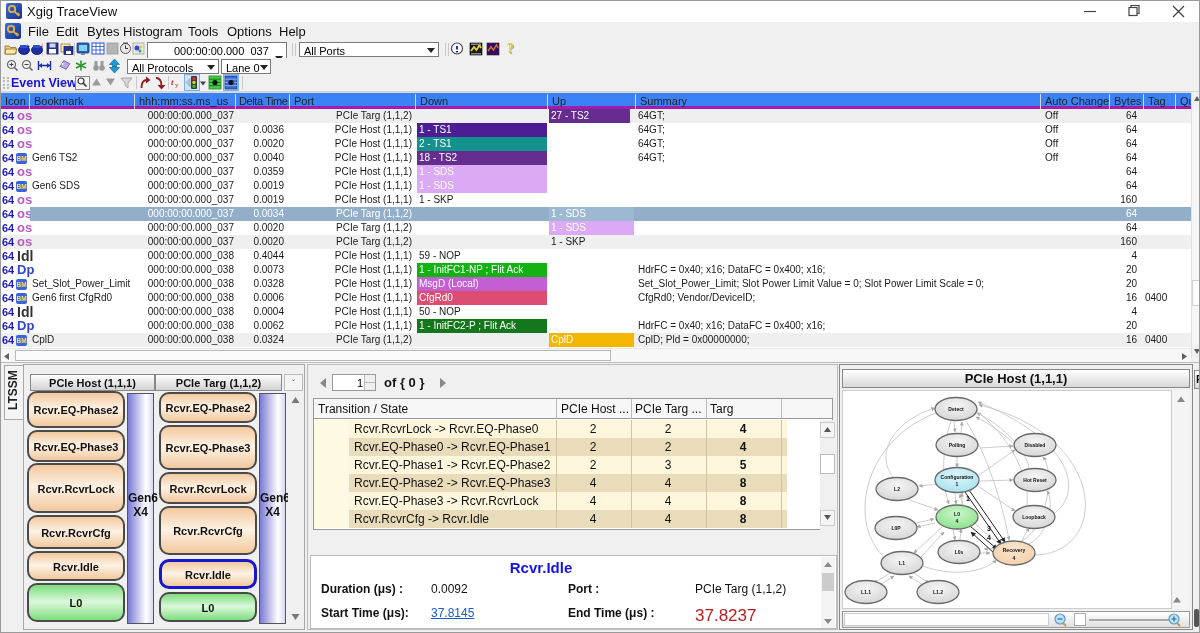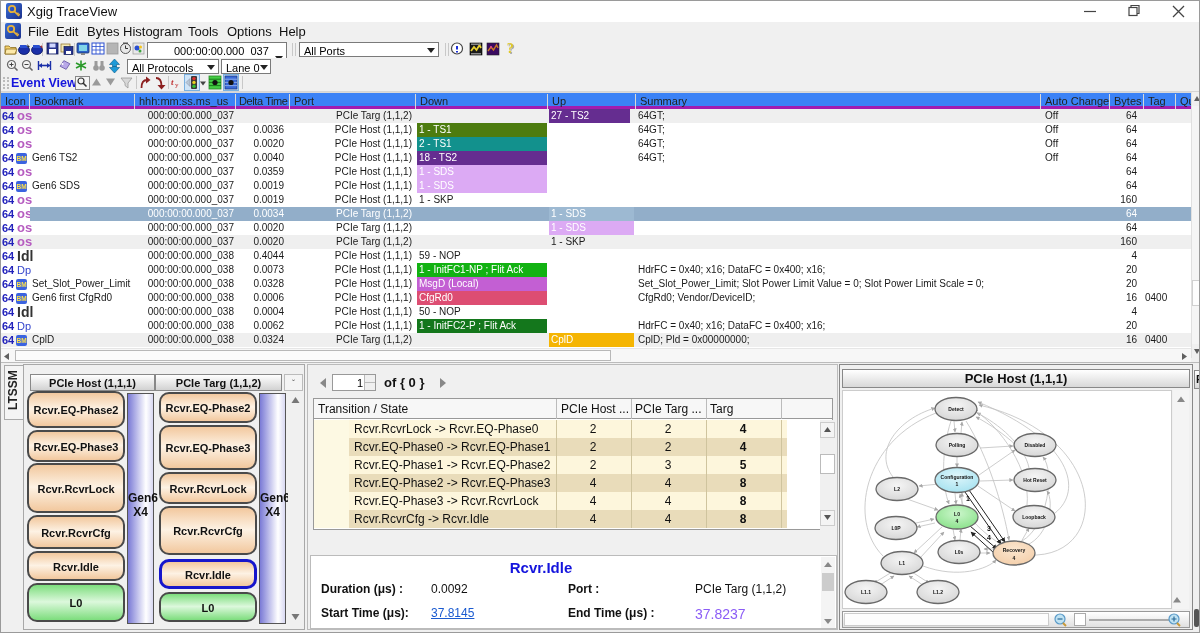--- a/index.html
+++ b/index.html
@@ -22,21 +22,21 @@
 
 .thead { position:absolute; left:0; top:91px; width:1200px; height:17px; background:#3b82f6; border-top:1px solid #d9d9d9; border-bottom:3px solid #a21caf; font-size:11px; color:#222; }
 .thead .hc { position:absolute; top:1px; height:15px; line-height:15px; padding-left:4px; border-right:1px solid #d8d8d8; overflow:hidden; white-space:nowrap; }
 .tbody { position:absolute; left:0; top:108px; width:1190px; height:239px; background:#fff; }
 .trow { position:absolute; left:0; width:1190px; height:14px; font-size:10px; line-height:14px; color:#1a1a1a; white-space:nowrap; }
 .trow .c { position:absolute; top:0; height:14px; overflow:hidden; }
 .gray { background:#efefef; }
 .num64 { position:absolute; left:1px; color:#2222bb; font-size:11px; font-weight:bold; }
 .osl { position:absolute; left:16px; color:#b65cc0; font-size:13px; font-weight:bold; }
 .idl { position:absolute; left:16px; color:#333; font-size:14px; font-weight:bold; }
-.dpl { position:absolute; left:16px; color:#3344cc; font-size:11px; font-weight:normal; }
+.dpl { position:absolute; left:16px; color:#3344cc; font-size:13px; font-weight:bold; }
 .bmk { position:absolute; left:15px; top:1.5px; width:11px; height:11px; background:#3b63e0; border-radius:2px; color:#ffe14a; font-size:6.5px; font-weight:bold; text-align:center; line-height:11px; }
 .ct  { left:135px; width:98px; text-align:right; }
 .cd  { left:235px; width:48px; text-align:right; }
 .cp  { left:289px; width:122px; text-align:right; }
 .cdn { left:416px; width:130px; padding-left:2px; }
 .cup { left:548px; width:86px; padding-left:2px; }
 .csm { left:637px; width:400px; }
 .cac { left:1044px; width:60px; }
 .cby { left:1090px; width:46px; text-align:right; }
 .ctg { left:1144px; width:30px; }
@@ -319,21 +319,21 @@
         <span class="c cac">Off</span>
         <span class="c cby">64</span>
     </div>
 
     <div class="trow" style="top:14px">
       <span class="num64">64</span>
         <span class="osl">os</span>
       <span class="c ct">000:00:00.000_037</span>
         <span class="c cd">0.0036</span>
         <span class="c cp">PCIe Host (1,1,1)</span>
-      <span class="c cdn chip" style="background:#4d7c0f">1 - TS1</span>
+      <span class="c cdn chip" style="background:#4c1d95">1 - TS1</span>
       <span class="c csm">64GT;</span>
         <span class="c cac">Off</span>
         <span class="c cby">64</span>
     </div>
 
     <div class="trow" style="top:28px">
       <span class="num64">64</span>
         <span class="osl">os</span>
       <span class="c ct">000:00:00.000_037</span>
         <span class="c cd">0.0020</span>
@@ -644,21 +644,21 @@
 
       <div class="abs" style="left:2px;top:190px;width:527px;height:74px;background:#fff;border:1px solid #bbb;">
         <div class="abs" style="left:0;top:3px;width:460px;text-align:center;font-size:15px;font-weight:bold;color:#1414dd">Rcvr.Idle</div>
         <div class="abs" style="left:10px;top:26px;font-size:12px;font-weight:bold;color:#111">Duration (μs) :</div>
         <div class="abs" style="left:120px;top:26px;font-size:12px;color:#111">0.0092</div>
         <div class="abs" style="left:257px;top:26px;font-size:12px;font-weight:bold;color:#111">Port :</div>
         <div class="abs" style="left:384px;top:26px;font-size:12px;color:#111">PCIe Targ (1,1,2)</div>
         <div class="abs" style="left:10px;top:50px;font-size:12px;font-weight:bold;color:#111">Start Time (μs):</div>
         <div class="abs" style="left:120px;top:50px;font-size:12px;color:#1a5ad0;text-decoration:underline">37.8145</div>
         <div class="abs" style="left:257px;top:50px;font-size:12px;font-weight:bold;color:#111">End Time (μs) :</div>
-        <div class="abs" style="left:384px;top:50px;font-size:14px;color:#8b5cf6">37.8237</div>
+        <div class="abs" style="left:384px;top:50px;font-size:17px;color:#b91c1c">37.8237</div>
 
         <div class="abs" style="right:1px;top:1px;width:14px;height:71px;background:#f4f4f4">
           <svg class="abs" style="left:0;top:2px" width="14" height="12">
               <path d="M3 8 l4 -5 l4 5 z" fill="#888"></path>
             </svg>
           <div class="abs" style="left:1px;top:16px;width:12px;height:18px;background:#ccc"></div>
           <svg class="abs" style="left:0;bottom:1px" width="14" height="12">
               <path d="M3 4 l4 5 l4 -5 z" fill="#888"></path>
             </svg>
         </div>

